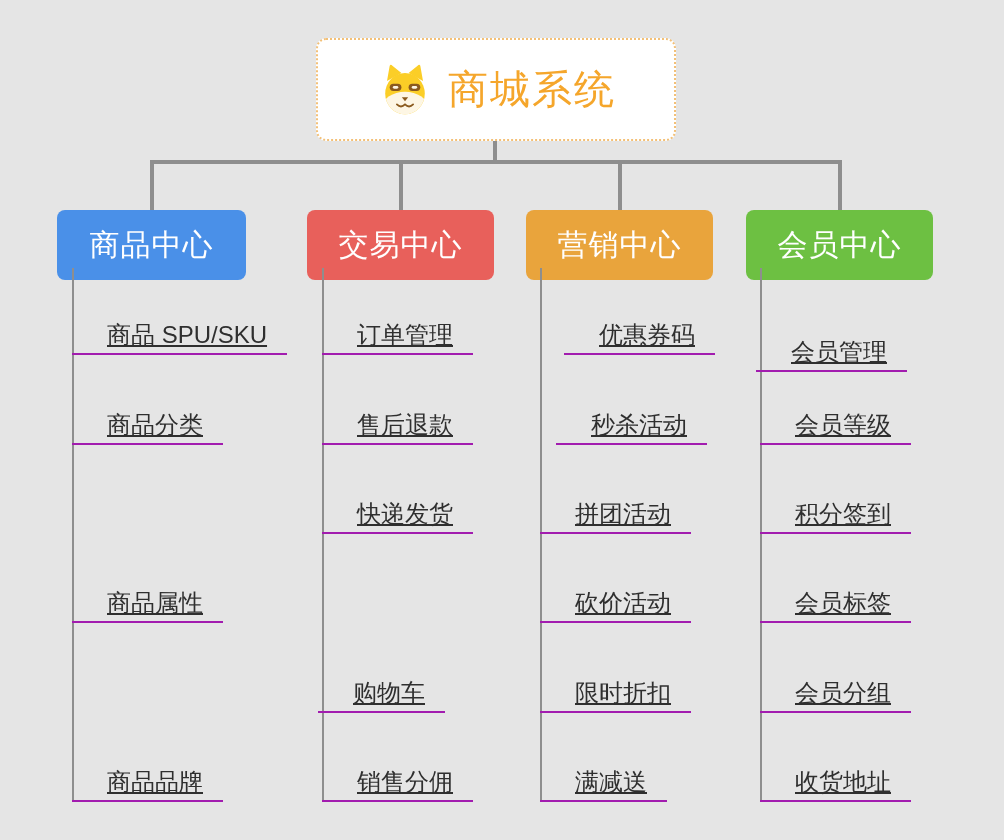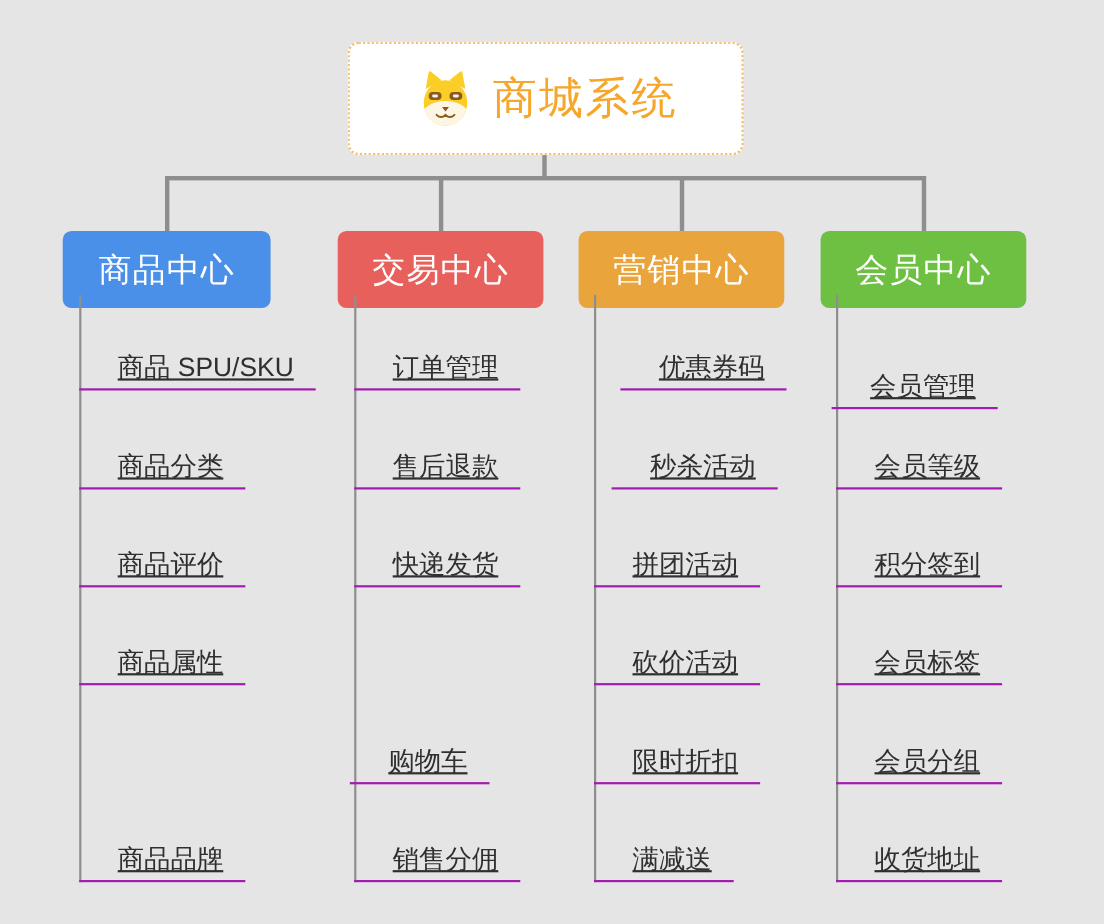--- a/index.html
+++ b/index.html
@@ -61,21 +61,20 @@
   <div class="cline" style="left:150px;top:160px;width:690px;height:4px;"></div>
   <div class="cline" style="left:150px;top:160px;width:4px;height:50px;"></div>
   <div class="cline" style="left:399px;top:160px;width:4px;height:50px;"></div>
   <div class="cline" style="left:618px;top:160px;width:4px;height:50px;"></div>
   <div class="cline" style="left:838px;top:160px;width:4px;height:50px;"></div>
 
 <div class="branch" style="left: 57px; top: 210px; width: 189px; background: rgb(74, 144, 232);">商品中心</div>
     <div class="vline" style="left: 72px; top: 268px; height: 534px;"></div>
     <div class="leaf" style="left: 72px; top: 317px;">商品 SPU/SKU</div>
     <div class="leaf" style="left: 72px; top: 407px;">商品分类</div>
-    <div class="leaf" style="left: 72px; top: 496px;">商品评价</div>
     <div class="leaf" style="left: 72px; top: 585px;">商品属性</div>
     <div class="leaf" style="left: 72px; top: 764px;">商品品牌</div>
     <div class="branch" style="left: 307px; top: 210px; width: 187px; background: rgb(232, 96, 91);">交易中心</div>
     <div class="vline" style="left: 322px; top: 268px; height: 534px;"></div>
     <div class="leaf" style="left: 322px; top: 317px;">订单管理</div>
     <div class="leaf" style="left: 322px; top: 407px;">售后退款</div>
     <div class="leaf" style="left: 322px; top: 496px;">快递发货</div>
     <div class="leaf" style="left: 318px; top: 675px;">购物车</div>
     <div class="leaf" style="left: 322px; top: 764px;">销售分佣</div>
     <div class="branch" style="left: 526px; top: 210px; width: 187px; background: rgb(233, 164, 60);">营销中心</div>

